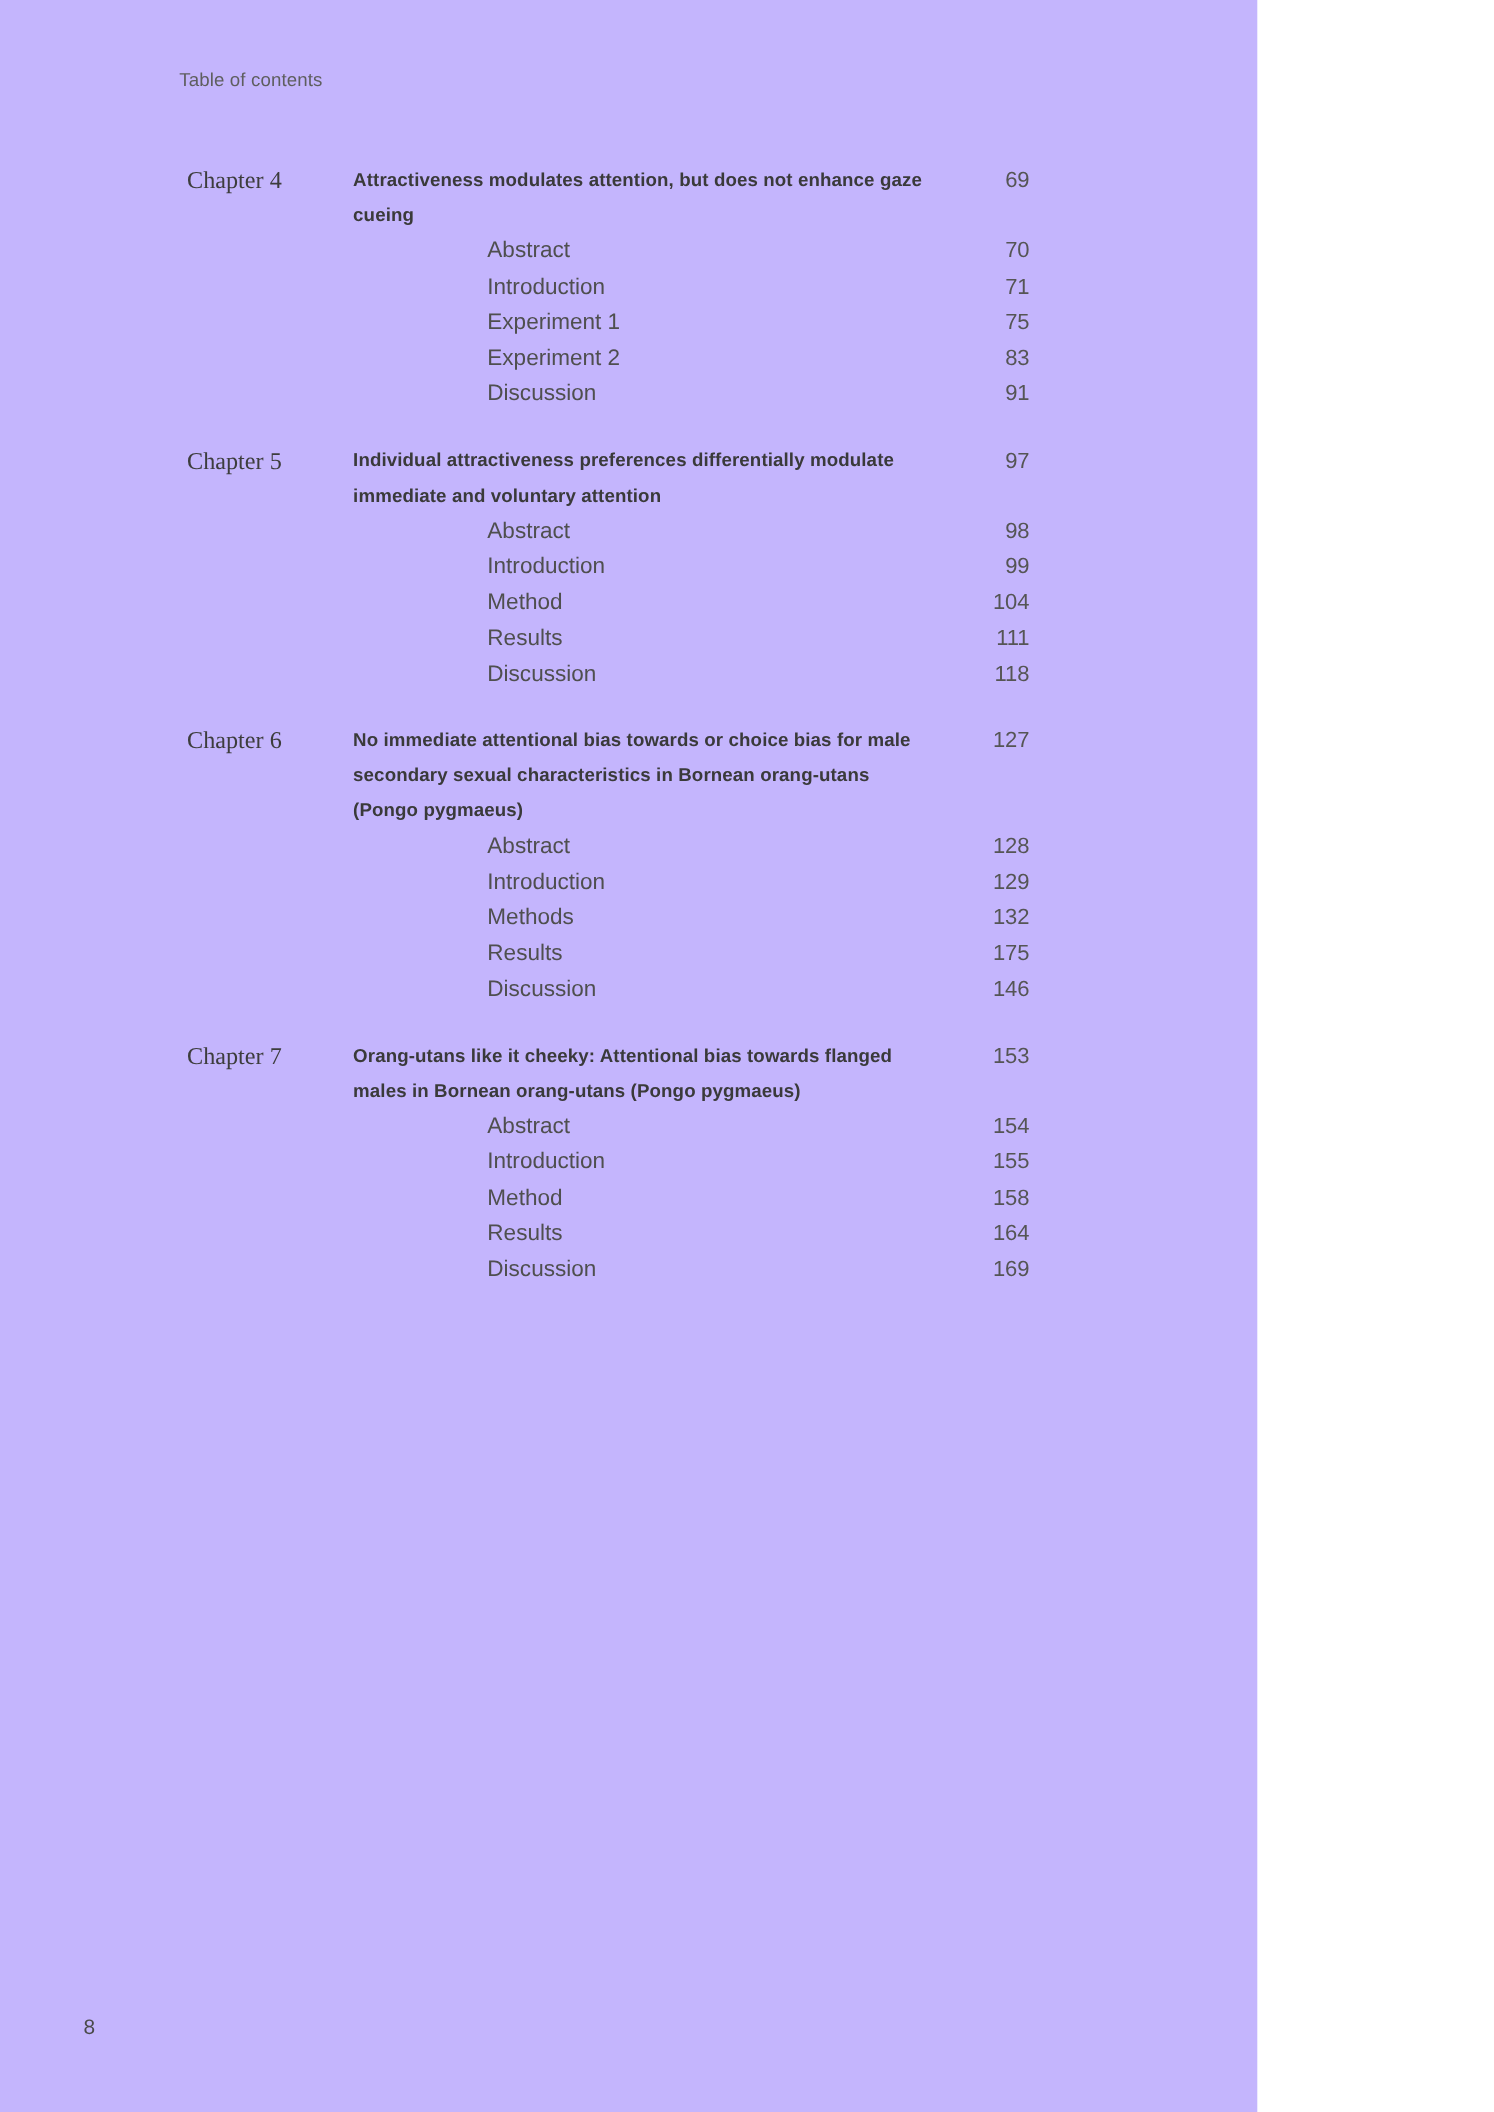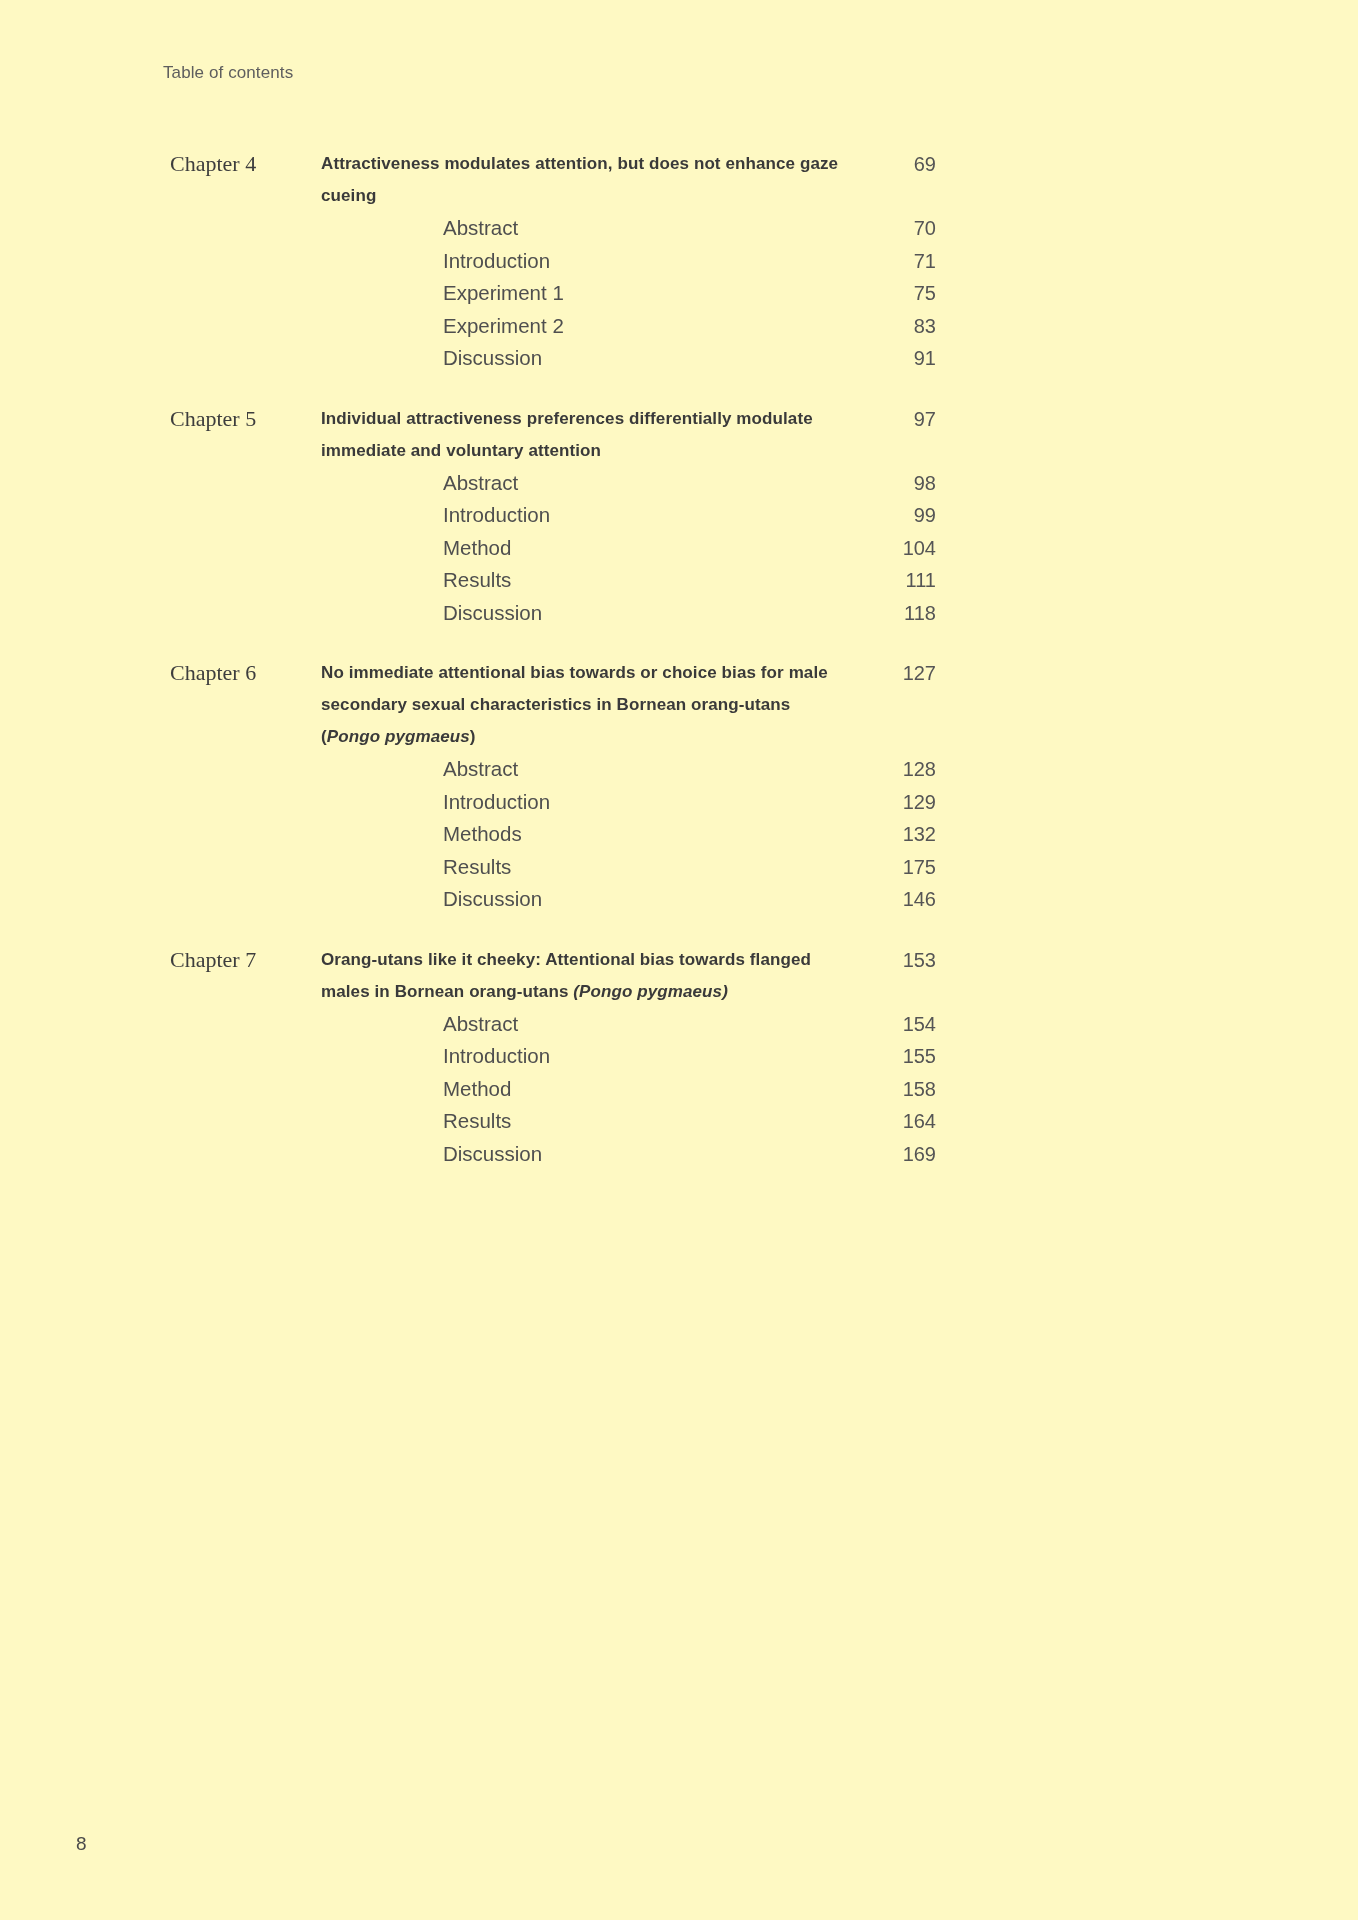--- a/index.html
+++ b/index.html
@@ -1,20 +1,20 @@
 <!DOCTYPE html>
 <html><head>
 <meta charset="utf-8">
 <style>
   html, body { margin:0; padding:0; background:#ffffff; }
   .page {
     position:relative;
-    width:1358px;
+    width:1143px;
     height:1920px;
-    background:#fef9c3;
+    background:#c4b5fd;
     overflow:hidden;
     font-family:"Liberation Sans", sans-serif;
   }
   .doc-header {
     position:absolute;
     left:163px;
     top:63px;
     font-size:17px;
     color:#5e5e5e;
     letter-spacing:0.1px;
@@ -36,21 +36,21 @@
   }
   .chapter-title {
     flex:1 1 auto;
     font-size:17px;
     font-weight:700;
     color:#3a3a3a;
     line-height:32px;
     letter-spacing:0.1px;
     padding-right:6px;
   }
-  .chapter-title .t-italic { font-style:italic; }
+  .chapter-title .t-italic { }
   .chapter-page {
     flex:0 0 56px;
     text-align:right;
     font-size:20px;
     color:#555555;
     line-height:32px;
   }
   .sections { margin-left:273px; }
   .section-row { display:flex; line-height:32.5px; }
   .section-label {

